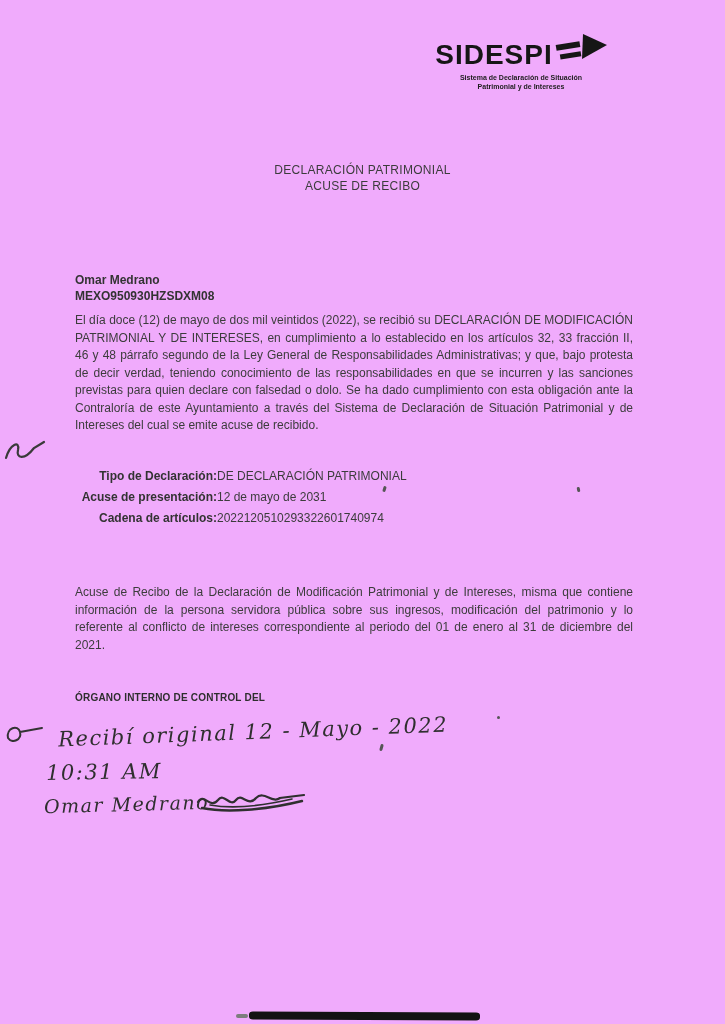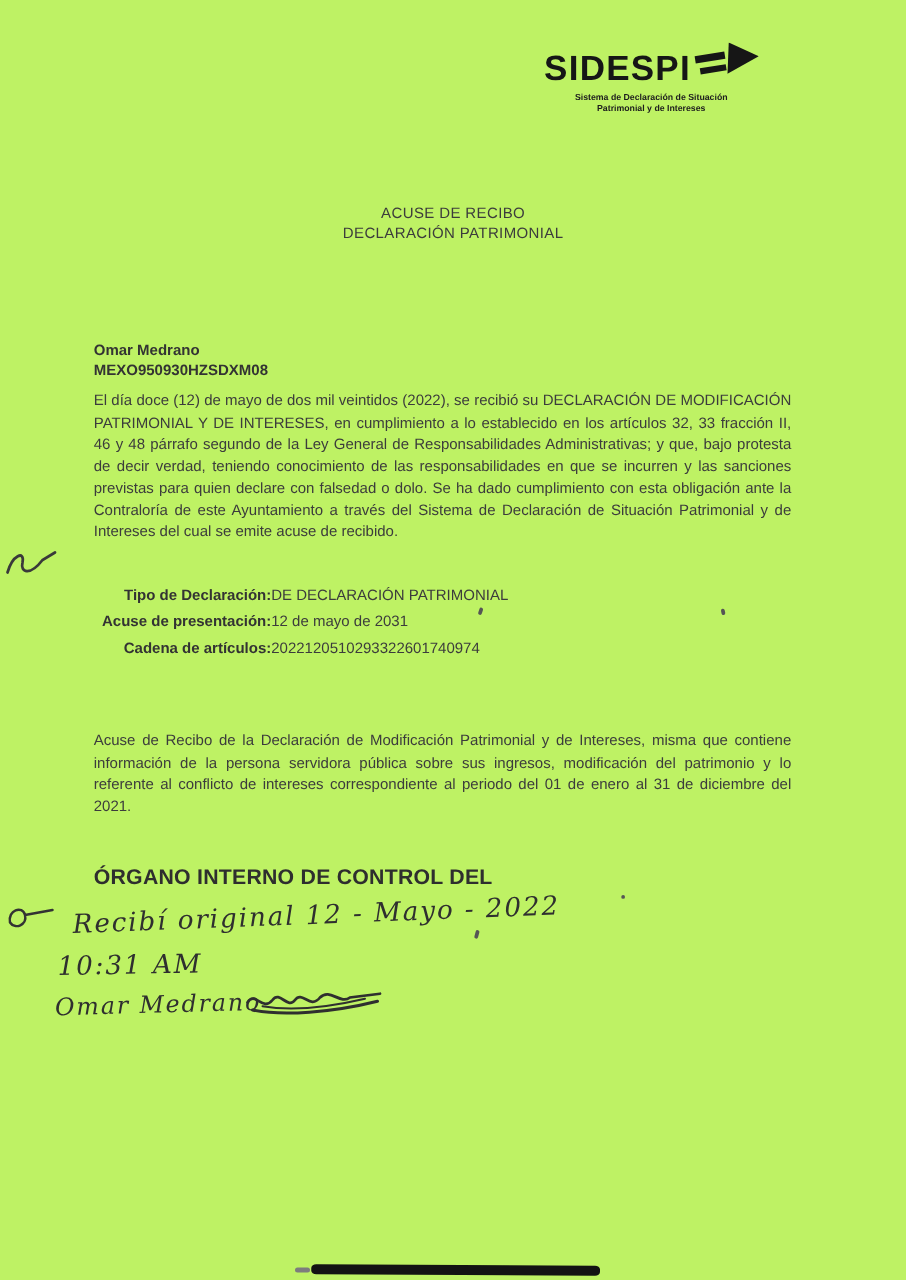--- a/index.html
+++ b/index.html
@@ -3,21 +3,21 @@
 <meta charset="utf-8">
 <style>
   * { margin:0; padding:0; box-sizing:border-box; }
   html,body { background:#9a9a9a; }
   body { font-family:"Liberation Sans", sans-serif; }
 
   .page{
     position:relative;
     width:725px; height:1024px;
     margin:0 auto;
-    background:#bef264;
+    background:#f0abfc;
     color:#3a3a3a;
     overflow:hidden;
   }
 
   
   .logo{ position:absolute; top:40px; left:430px; width:182px; }
   .logo-row{ display:flex; align-items:flex-start; justify-content:center; }
   .logo-text{
     font-weight:bold; font-size:28px; letter-spacing:1px;
     color:#161616; line-height:30px;
@@ -52,21 +52,21 @@
 
   
   .fields{ position:absolute; top:469px; left:75px; width:540px; font-size:12px; color:#333; }
   .field-row{ display:flex; margin-bottom:6px; line-height:15px; }
   .field-label{ font-weight:bold; width:142px; flex:none;text-align:right; }
   .field-value{ color:#3c3c3c; }
 
   
   .organ-heading{
     position:absolute; top:692px; left:75px;
-    font-size:17px; font-weight:bold; letter-spacing:.2px; color:#2e2e2e;
+    font-size:10px; font-weight:bold; letter-spacing:.2px; color:#2e2e2e;
   }
 
   
   .hand{
     position:absolute;
     font-family:"DejaVu Serif", serif;
     font-style:italic;
     color:#2f2f2f;
     letter-spacing:1.5px;
     white-space:nowrap;
@@ -117,22 +117,22 @@
         </svg>
       </span>
     </div>
     <div class="logo-tagline">
       <div>Sistema de Declaración de Situación</div>
       <div>Patrimonial y de Intereses</div>
     </div>
   </div>
 
   <div class="doc-title">
+    <div>DECLARACIÓN PATRIMONIAL</div>
     <div>ACUSE DE RECIBO</div>
-    <div>DECLARACIÓN PATRIMONIAL</div>
   </div>
 
   <div class="recipient">
     <div>Omar Medrano</div>
     <div>MEXO950930HZSDXM08</div>
   </div>
 
   <p class="para para1">El día doce (12) de mayo de dos mil veintidos (2022), se recibió su DECLARACIÓN DE MODIFICACIÓN PATRIMONIAL Y DE INTERESES, en cumplimiento a lo establecido en los artículos 32, 33 fracción II, 46 y 48 párrafo segundo de la Ley General de Responsabilidades Administrativas; y que, bajo protesta de decir verdad, teniendo conocimiento de las responsabilidades en que se incurren y las sanciones previstas para quien declare con falsedad o dolo. Se ha dado cumplimiento con esta obligación ante la Contraloría de este Ayuntamiento a través del Sistema de Declaración de Situación Patrimonial y de Intereses del cual se emite acuse de recibido.</p>
 
   <span class="svg-mark check-mark">

